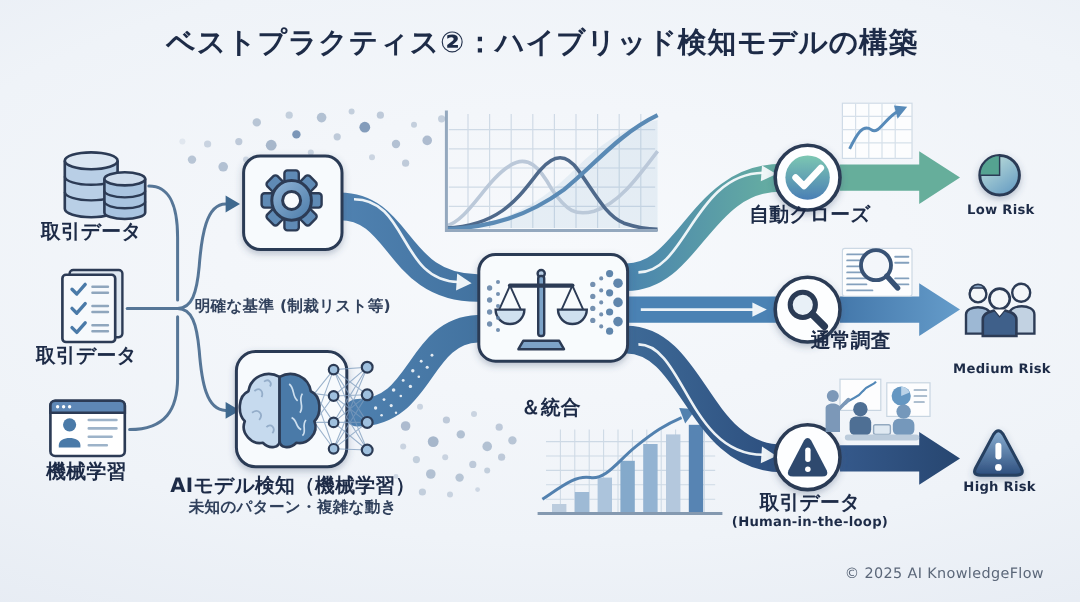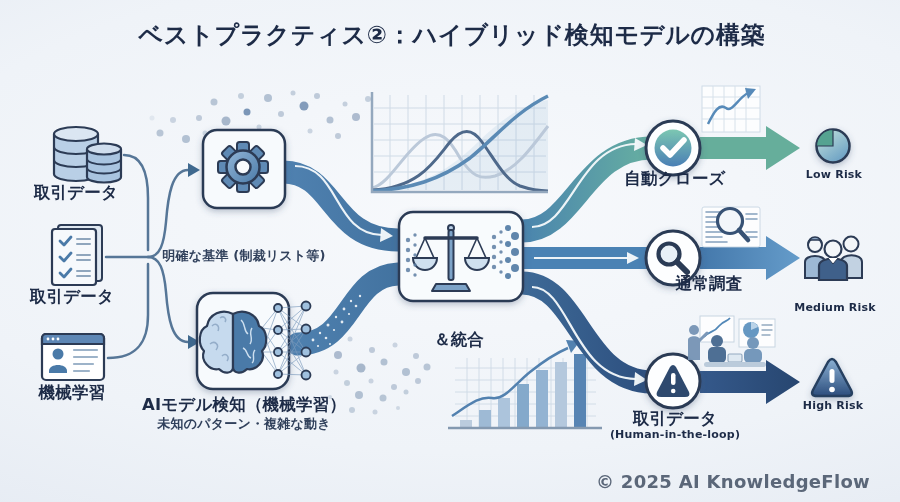--- a/index.html
+++ b/index.html
@@ -13,22 +13,22 @@
   .lbl{
     position:absolute; transform:translateX(-50%);
     font-weight:700; color:#1d2b47; white-space:nowrap; line-height:1.15;
     letter-spacing:0.2px;
   }
   .s25{font-size:24px; letter-spacing:0.8px;}
   .s17{font-size:16.5px;}
   .s16{font-size:11px;}
   .s13{font-size:13px; font-weight:600; color:#31415c;}
   .footer{
-    position:absolute; transform:none; font-weight:700;
-    font-size:18px; color:#5b6779; letter-spacing:0.3px;
+    position:absolute; transform:none; font-weight:400;
+    font-size:12px; color:#5b6779; letter-spacing:0.3px;
   }
 </style>
 </head>
 <body>
 
 <div class="canvas">
 
 <svg class="art" width="900" height="502" viewBox="0 0 900 502">
   <defs>
     <linearGradient id="gBand" gradientUnits="userSpaceOnUse" x1="280" y1="0" x2="410" y2="0">

